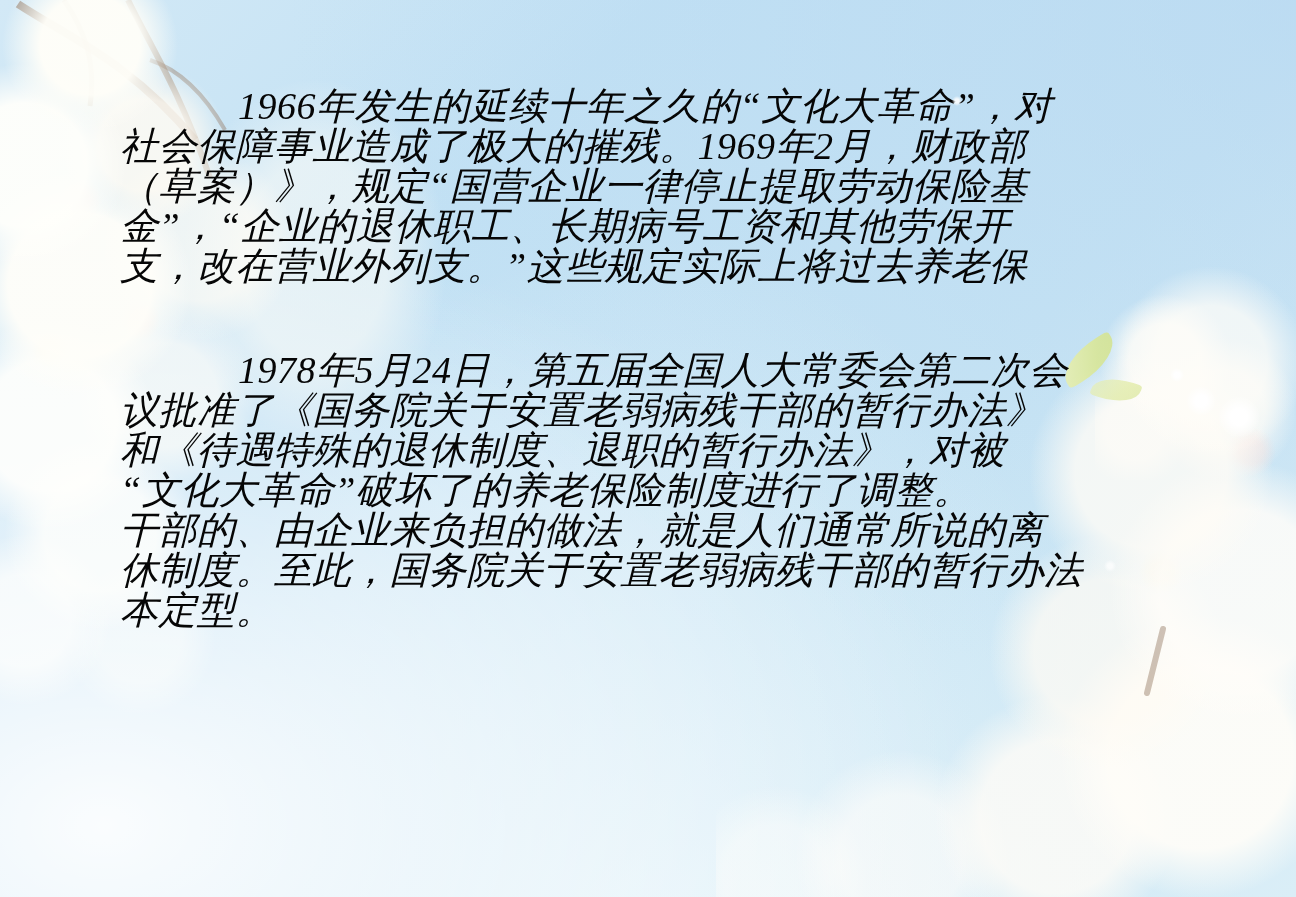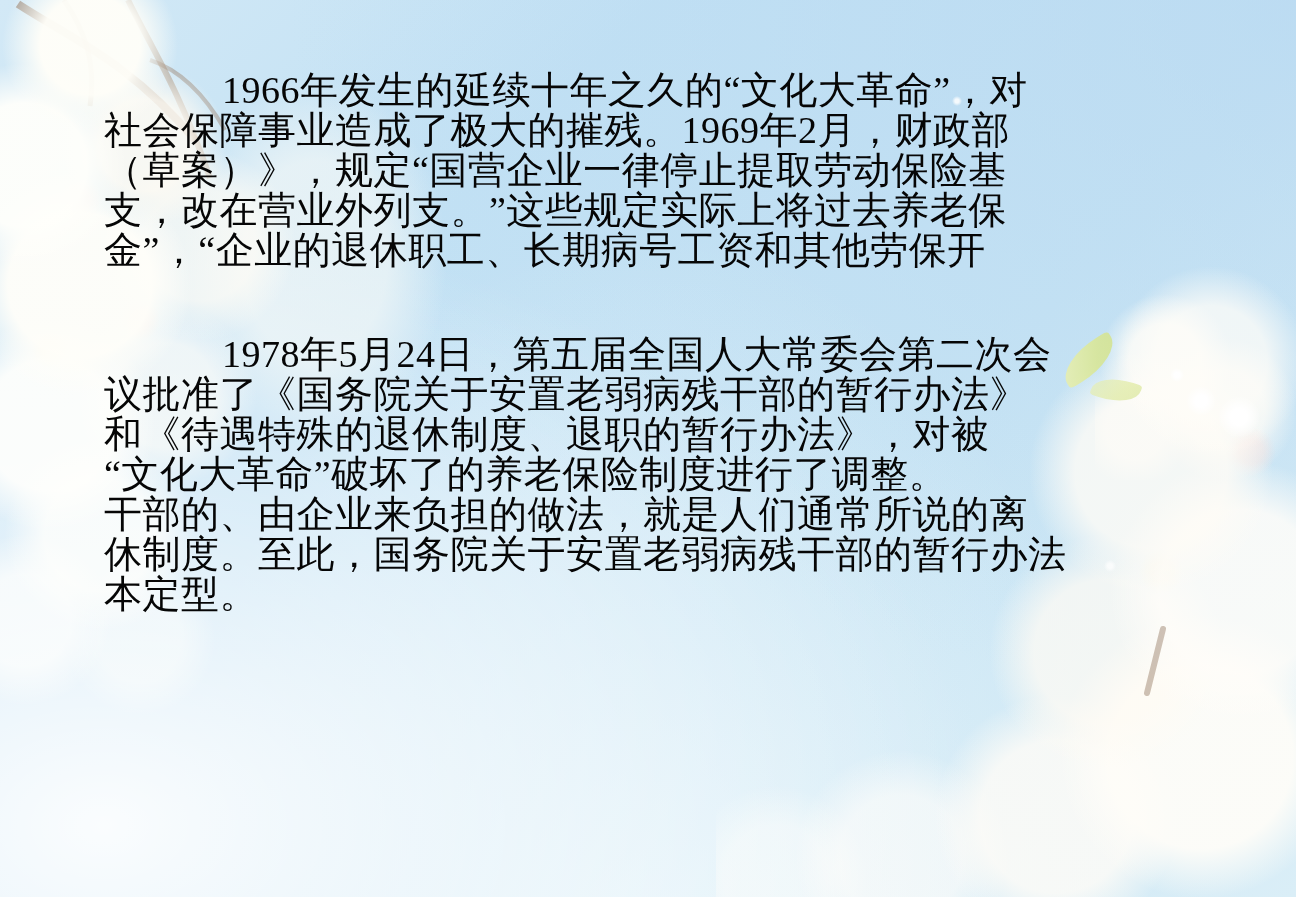--- a/index.html
+++ b/index.html
@@ -82,21 +82,21 @@
   .sparkle-5 { left: 1104px; top: 560px; width: 12px; height: 12px; opacity: 0.7; }
   
   .text-block {
     position: absolute; left: 104px; top: 70px; width: 1100px;
     z-index: 2;
     color: #060606;
     font-size: 38px;
     line-height: 40px;
     letter-spacing: 0.5px;
   }
-  .para { margin: 0; }
+  .para { margin: 16px; font-style: italic; }
   .para + .para { margin-top: 64px; }
   .line { white-space: nowrap; }
   .line.first { padding-left: 118px; }
 </style>
 </head>
 <body>
 
 <div class="slide">
 
   <div class="deco blossoms-left"></div>
@@ -116,22 +116,22 @@
   <div class="deco sparkle sparkle-3"></div>
   <div class="deco sparkle sparkle-4"></div>
   <div class="deco sparkle sparkle-5"></div>
 
   <div class="text-block">
 
     <div class="para">
       <div class="line first">1966年发生的延续十年之久的“文化大革命”，对</div>
       <div class="line">社会保障事业造成了极大的摧残。1969年2月，财政部</div>
       <div class="line">（草案）》，规定“国营企业一律停止提取劳动保险基</div>
+      <div class="line">金”，“企业的退休职工、长期病号工资和其他劳保开</div>
       <div class="line">支，改在营业外列支。”这些规定实际上将过去养老保</div>
-      <div class="line">金”，“企业的退休职工、长期病号工资和其他劳保开</div>
     </div>
 
     <div class="para">
       <div class="line first">1978年5月24日，第五届全国人大常委会第二次会</div>
       <div class="line">议批准了《国务院关于安置老弱病残干部的暂行办法》</div>
       <div class="line">和《待遇特殊的退休制度、退职的暂行办法》，对被</div>
       <div class="line">“文化大革命”破坏了的养老保险制度进行了调整。</div>
       <div class="line">干部的、由企业来负担的做法，就是人们通常所说的离</div>
       <div class="line">休制度。至此，国务院关于安置老弱病残干部的暂行办法</div>
       <div class="line">本定型。</div>

